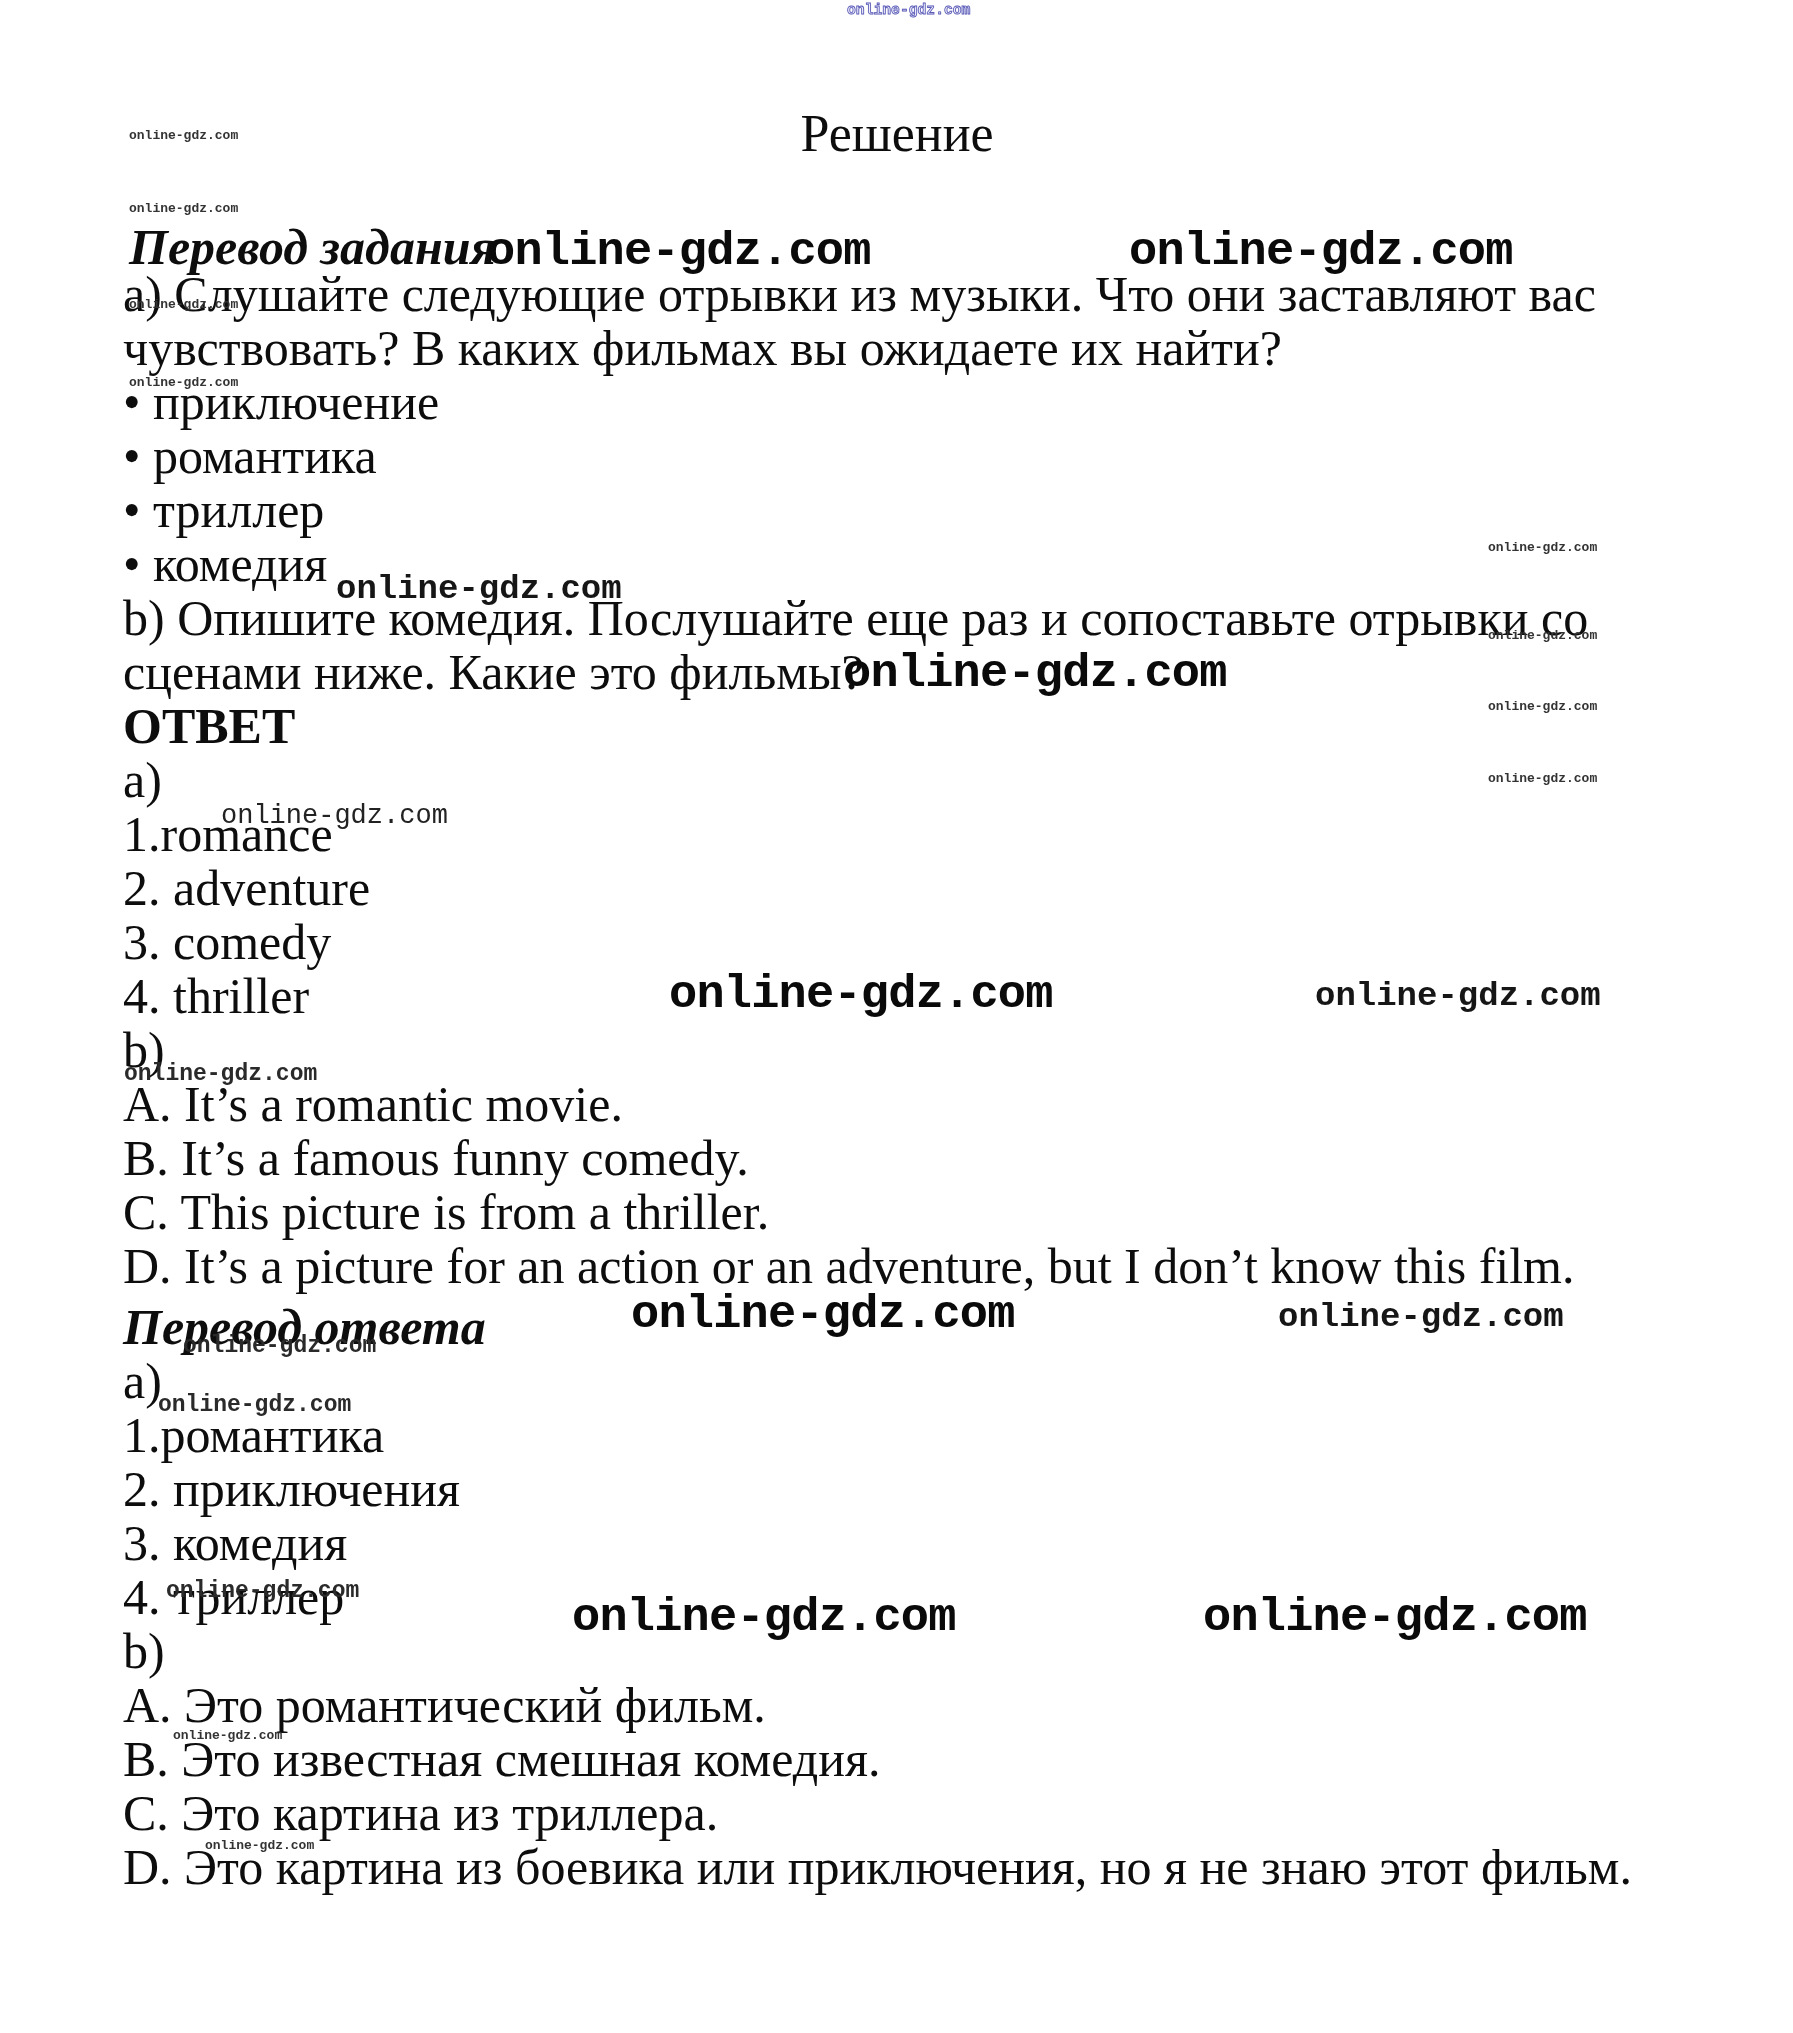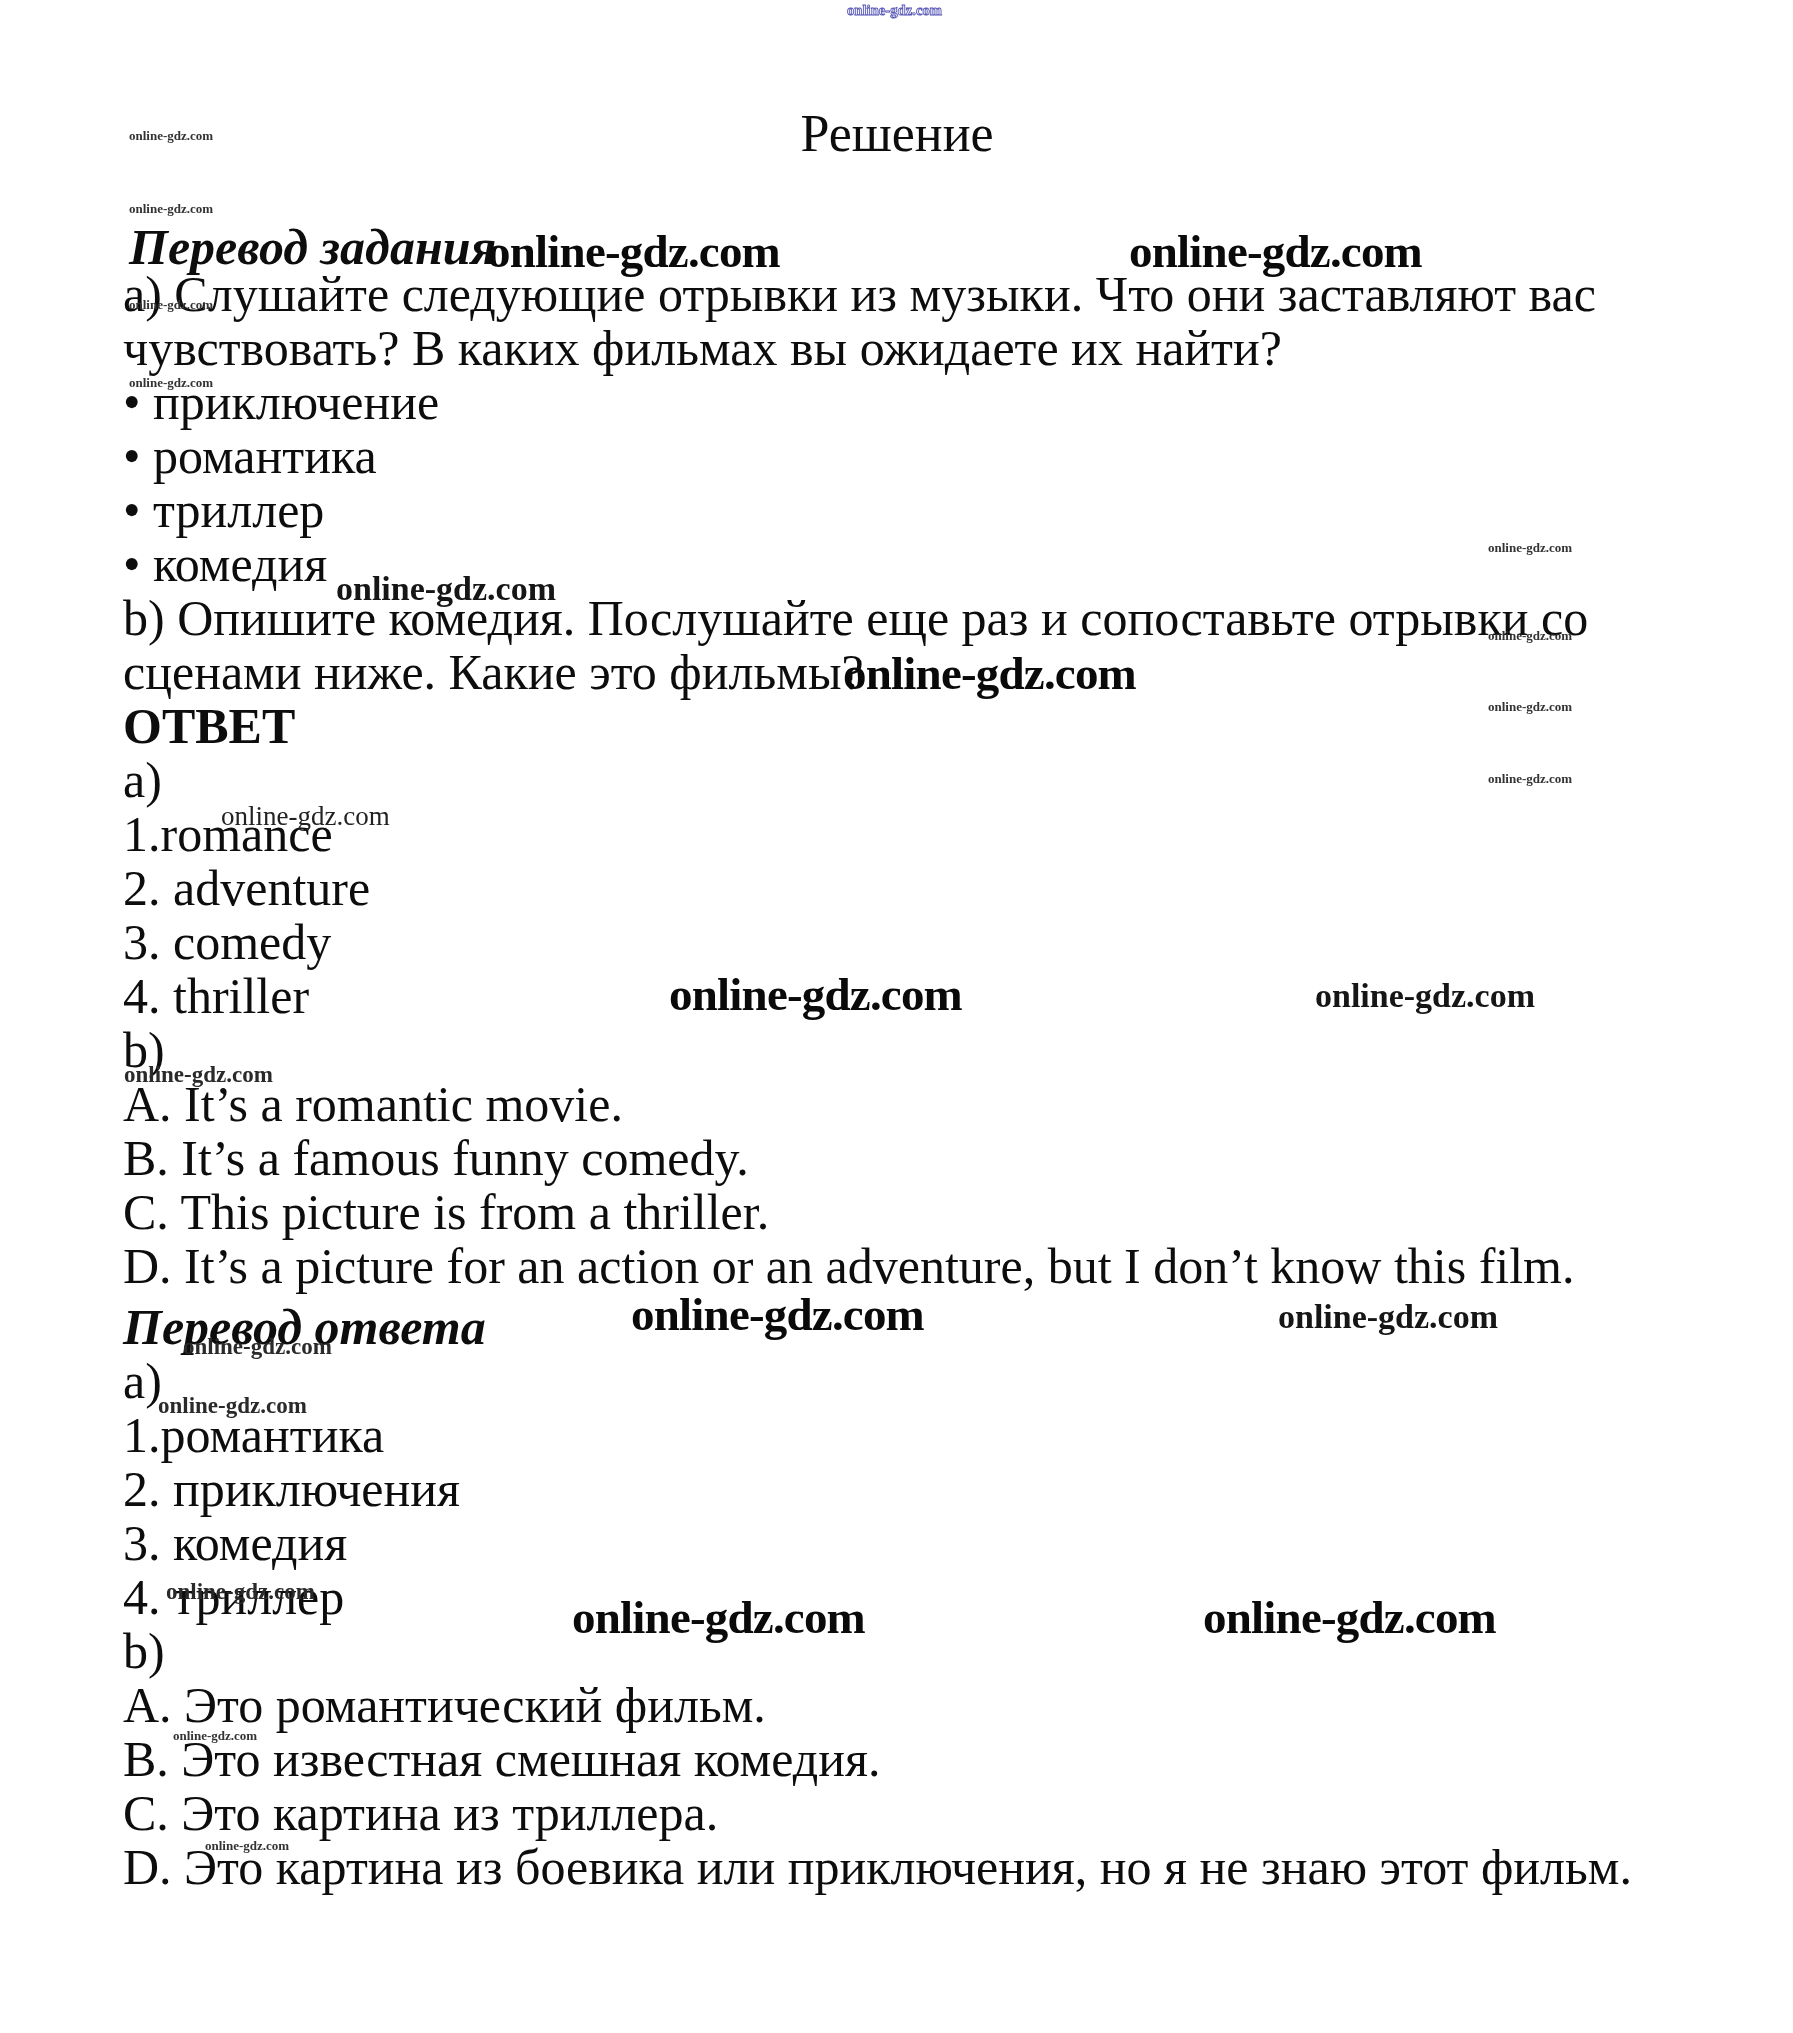--- a/index.html
+++ b/index.html
@@ -27,21 +27,21 @@
       font-size:50px;line-height:54px;
       white-space:nowrap;
     }
     .line{height:54px;}
     .bold{font-weight:bold;}
     .ho{margin-top:6.5px;}
     .flow .sec-heading{line-height:54px;}
     
     .wm{
       position:absolute;
-      font-family:Liberation Serif, serif;
+      font-family:Liberation Mono, monospace;
       white-space:nowrap;line-height:1;
       color:#1e1e1e;
     }
     .wm-big{font-size:47px;font-weight:700;color:#0a0a0a;letter-spacing:-0.8px;}
     .wm-rb{font-size:34px;font-weight:600;color:#161616;}
     .wm-med{font-size:27px;font-weight:400;color:#222222;}
     .wm-sm{font-size:23px;font-weight:600;color:#2a2a2a;}
     .wm-tiny{font-size:13px;font-weight:600;color:#333333;}
     .wm-outline{
       font-size:14.7px;font-weight:700;

